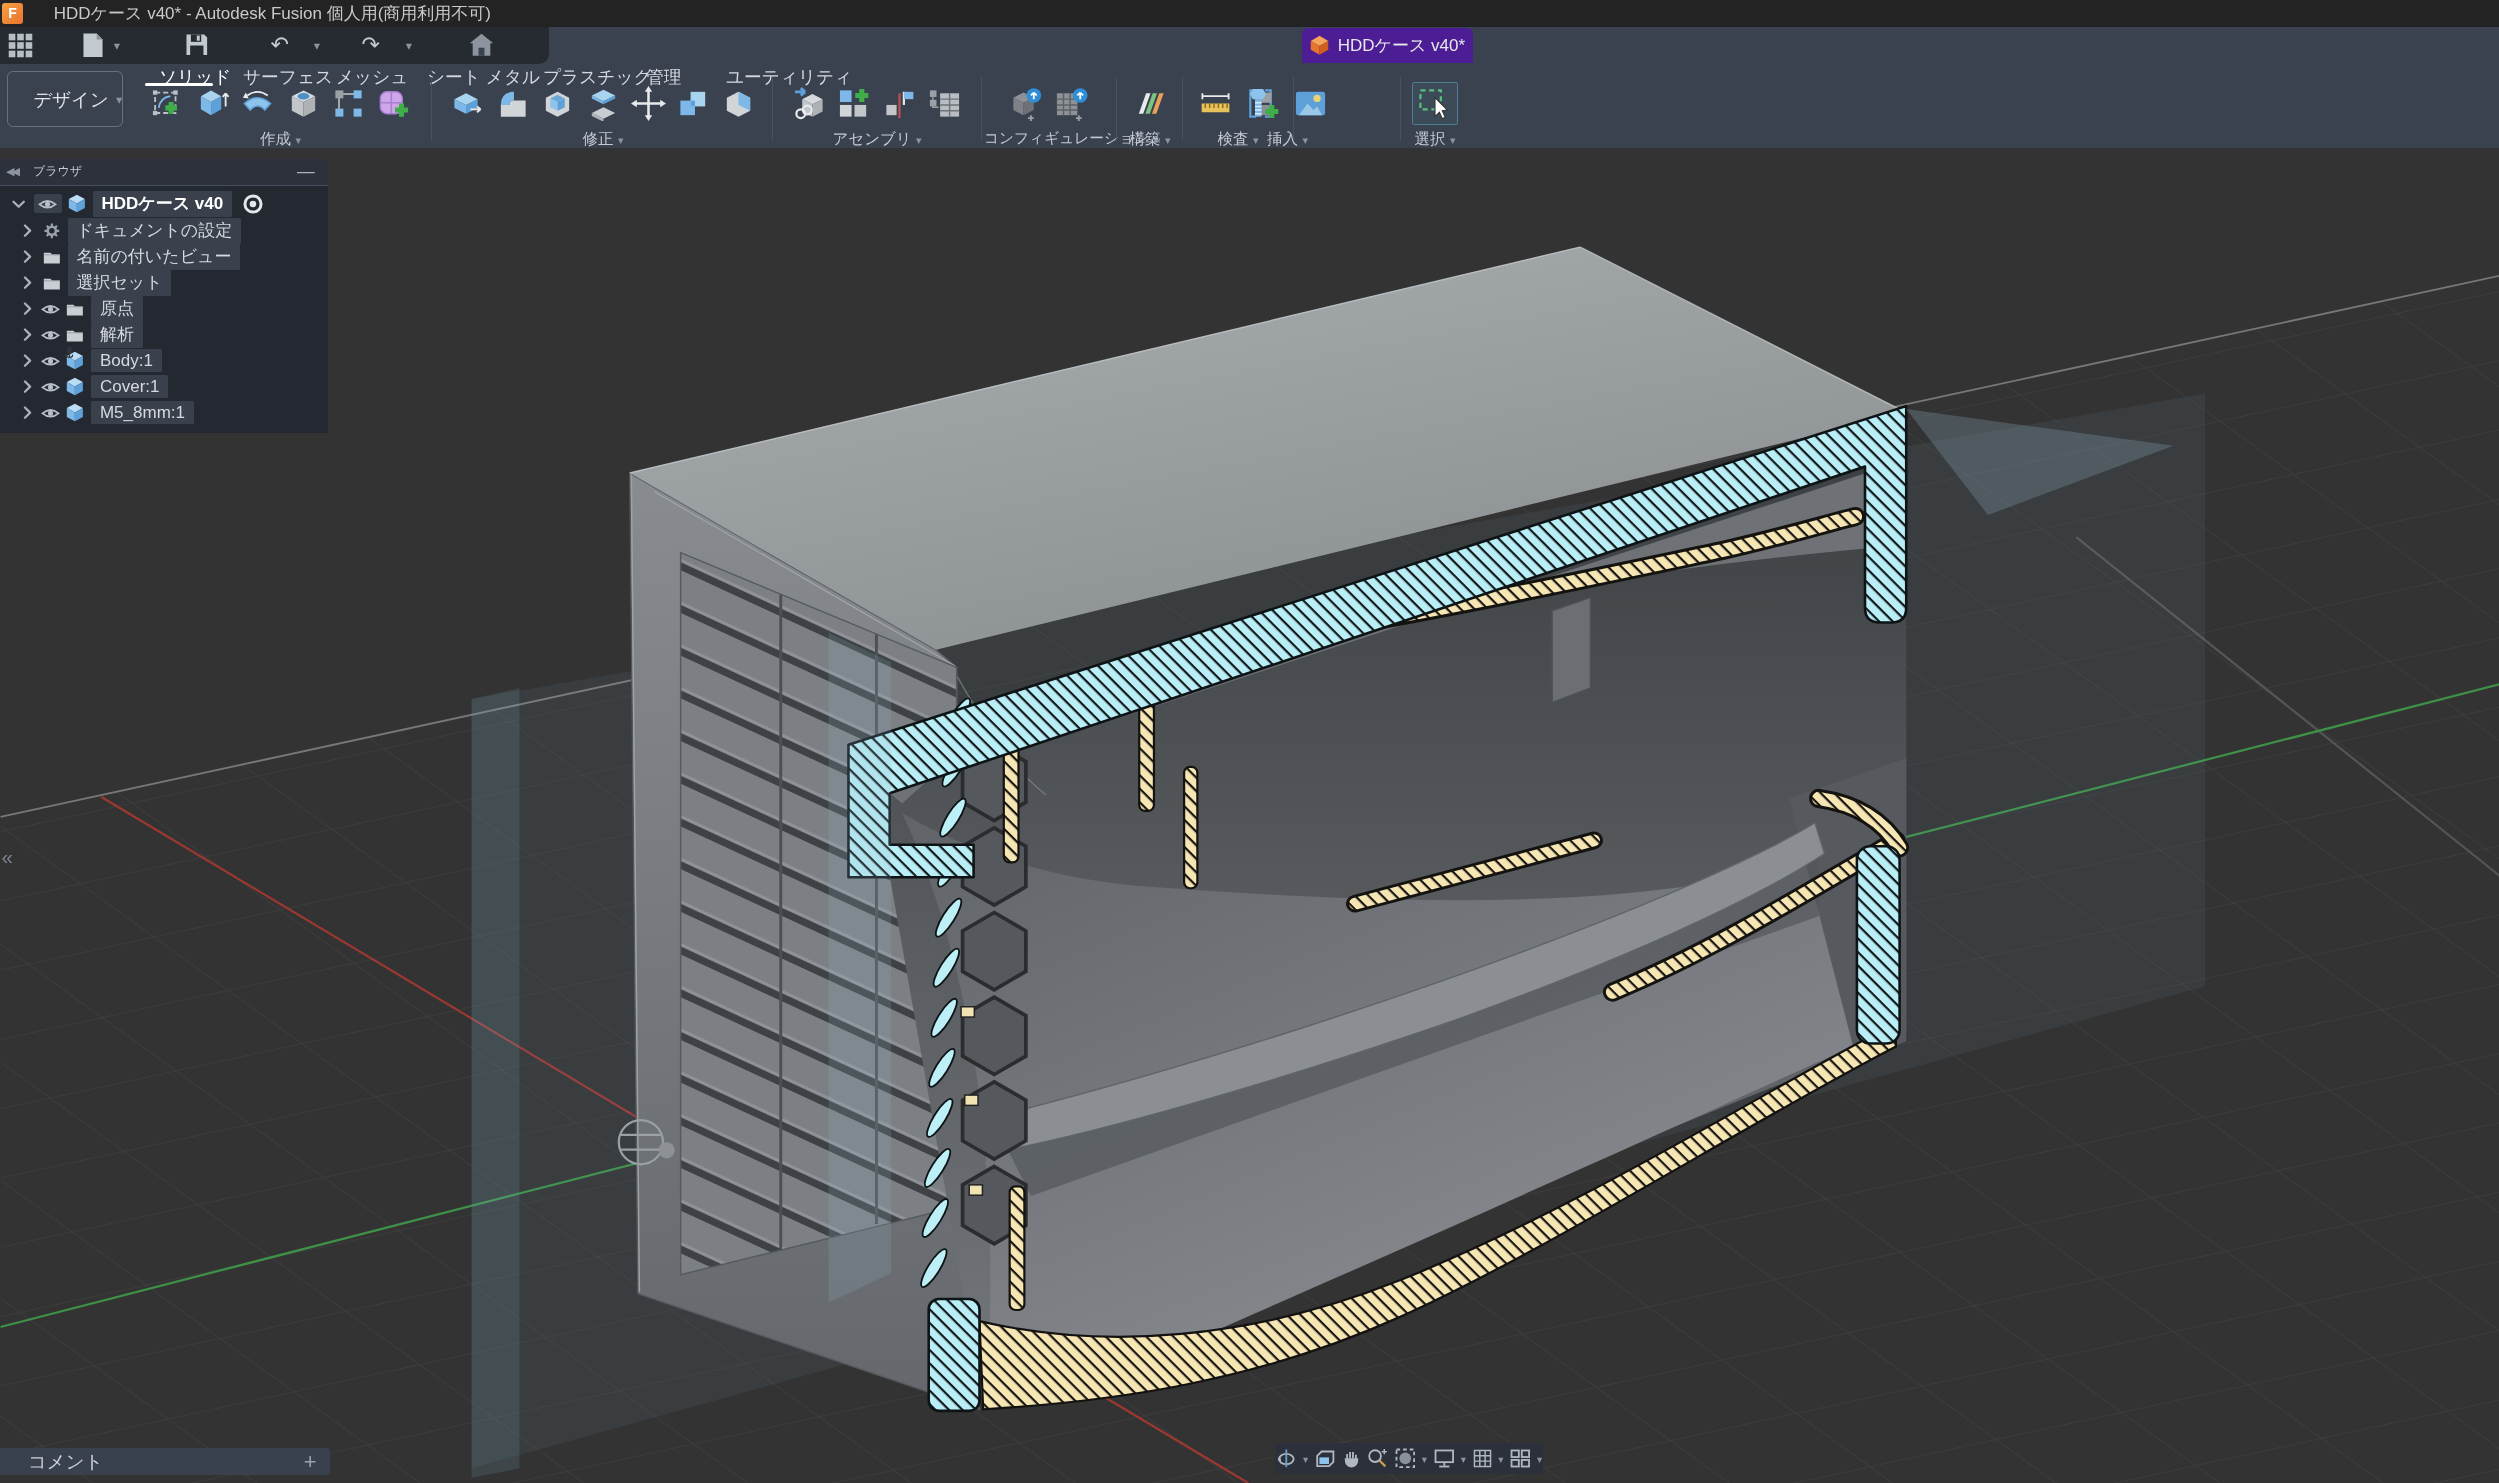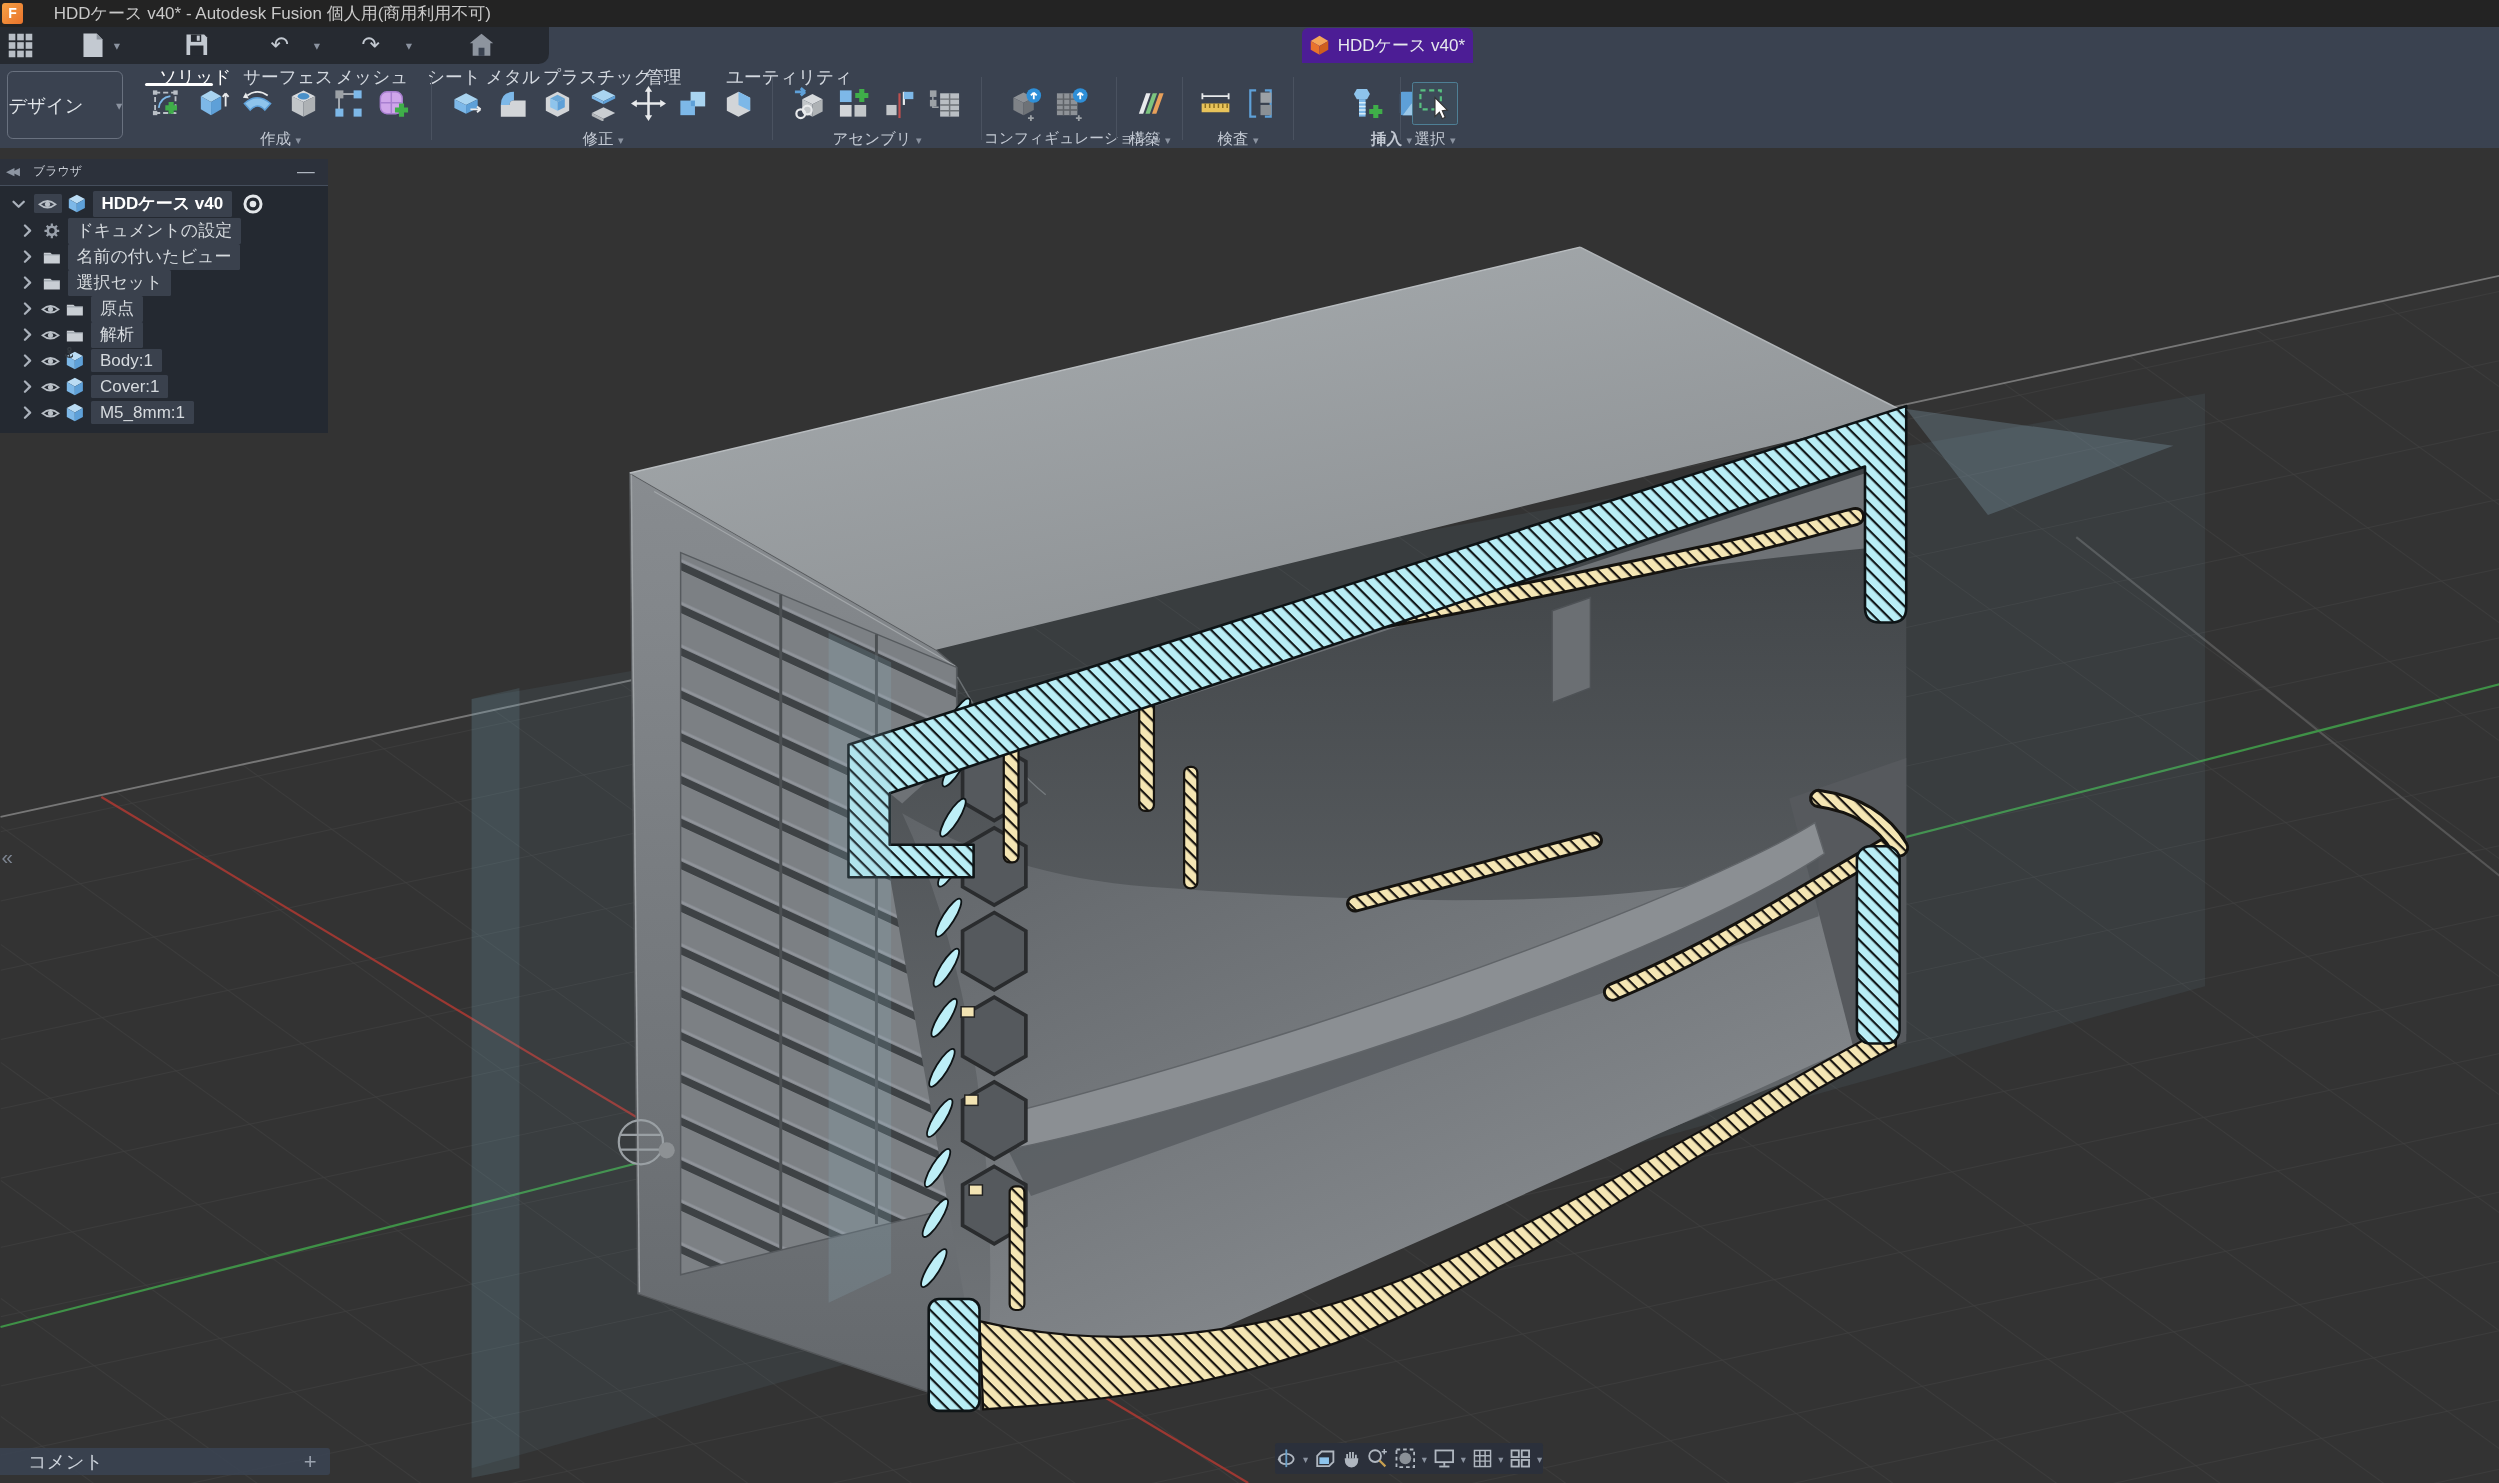--- a/index.html
+++ b/index.html
@@ -26,22 +26,22 @@
   #doc-tab { left:1302px; top:28px; width:171px; height:35px; background:#4c1d95; border-radius:5.9px 5.9px 0 0;
     display:flex; align-items:center; justify-content:center; gap:8.8px; cursor:pointer; }
   #doc-tab-label { color:#e6e9ed; font-size:17px; }
 
   
   .rtab { position:absolute; top:65px; color:#d4d9e0; font-size:17.7px; cursor:pointer; white-space:nowrap; }
   .rtab.active { color:#fff; }
   #tab-underline { left:145px; top:83px; width:68px; height:2.9px; background:#fff; border-radius:1.5px; }
 
   
-  #design-box { left:7.4px; top:71px; width:116px; height:68px; border:1.5px solid #69717f; border-radius:5.9px;
-    display:flex; align-items:center; justify-content:space-between; gap:7.4px; cursor:pointer; }
+  #design-box { left:7.4px; top:71px; width:116px; height:56px; border:1.5px solid #69717f; border-radius:5.9px;
+    display:flex; align-items:center; justify-content:flex-end; gap:7.4px; cursor:pointer; }
   #design-box span.lbl { color:#e2e6ea; font-size:18.4px; }
 
   
   .rgroup { position:absolute; top:82px; height:63px; text-align:center; }
   .rgroup .icons { display:flex; justify-content:center; align-items:center; gap:10.3px; height:43px; }
   .rgroup .glabel { margin-top:4.4px; color:#c3c9d3; font-size:15.5px; white-space:nowrap; }
   .glabel .smallcaret { font-size:11px; }
   .ricon { width:35px; height:35px; cursor:pointer; }
   .rdivider { position:absolute; top:77px; width:0.7px; height:63px; background:#4a5260; }
   #select-frame { width:46px; height:43px; background:#3d4a58; border:1.5px solid #4e7f95; border-radius:2.2px;
@@ -490,21 +490,21 @@
       <svg class="ricon" viewBox="0 0 48 48">
           <path d="M18,6 h-8 v36 h8 M30,6 h8 v36 h-8" stroke="#5ea0d8" stroke-width="3" fill="none"></path>
           <rect x="24" y="9" width="15" height="14" fill="#9ca1a6"></rect>
           <rect x="24" y="26" width="15" height="14" fill="#8b9095"></rect>
         </svg>
     </div>
     <div class="glabel"><span>検査</span> <span class="smallcaret">▾</span></div>
   </div>
   <div class="rdivider abs" style="left:1293px;"></div>
 
-  <div class="rgroup abs" style="left:1340px; width:103px;font-weight:bold;">
+  <div class="rgroup abs" style="left:1236px; width:103px;">
     <div class="icons">
       <svg class="ricon" viewBox="0 0 48 48">
           <polygon points="8,4 22,4 26,11 22,18 8,18 4,11" fill="#8ec4ec"></polygon>
           <rect x="11" y="18" width="9" height="24" fill="#7db8e8"></rect>
           <path d="M11,23 h9 M11,28 h9 M11,33 h9 M11,38 h9" stroke="#d8ecf8" stroke-width="2"></path>
           <path d="M34,26 v18 M25,35 h18" stroke="#3fae49" stroke-width="7"></path>
         </svg>
       <svg class="ricon" viewBox="0 0 48 48">
           <rect x="4" y="8" width="40" height="32" rx="3" fill="#5ea0d8"></rect>
           <circle cx="33" cy="17" r="5" fill="#e8d27a"></circle>

